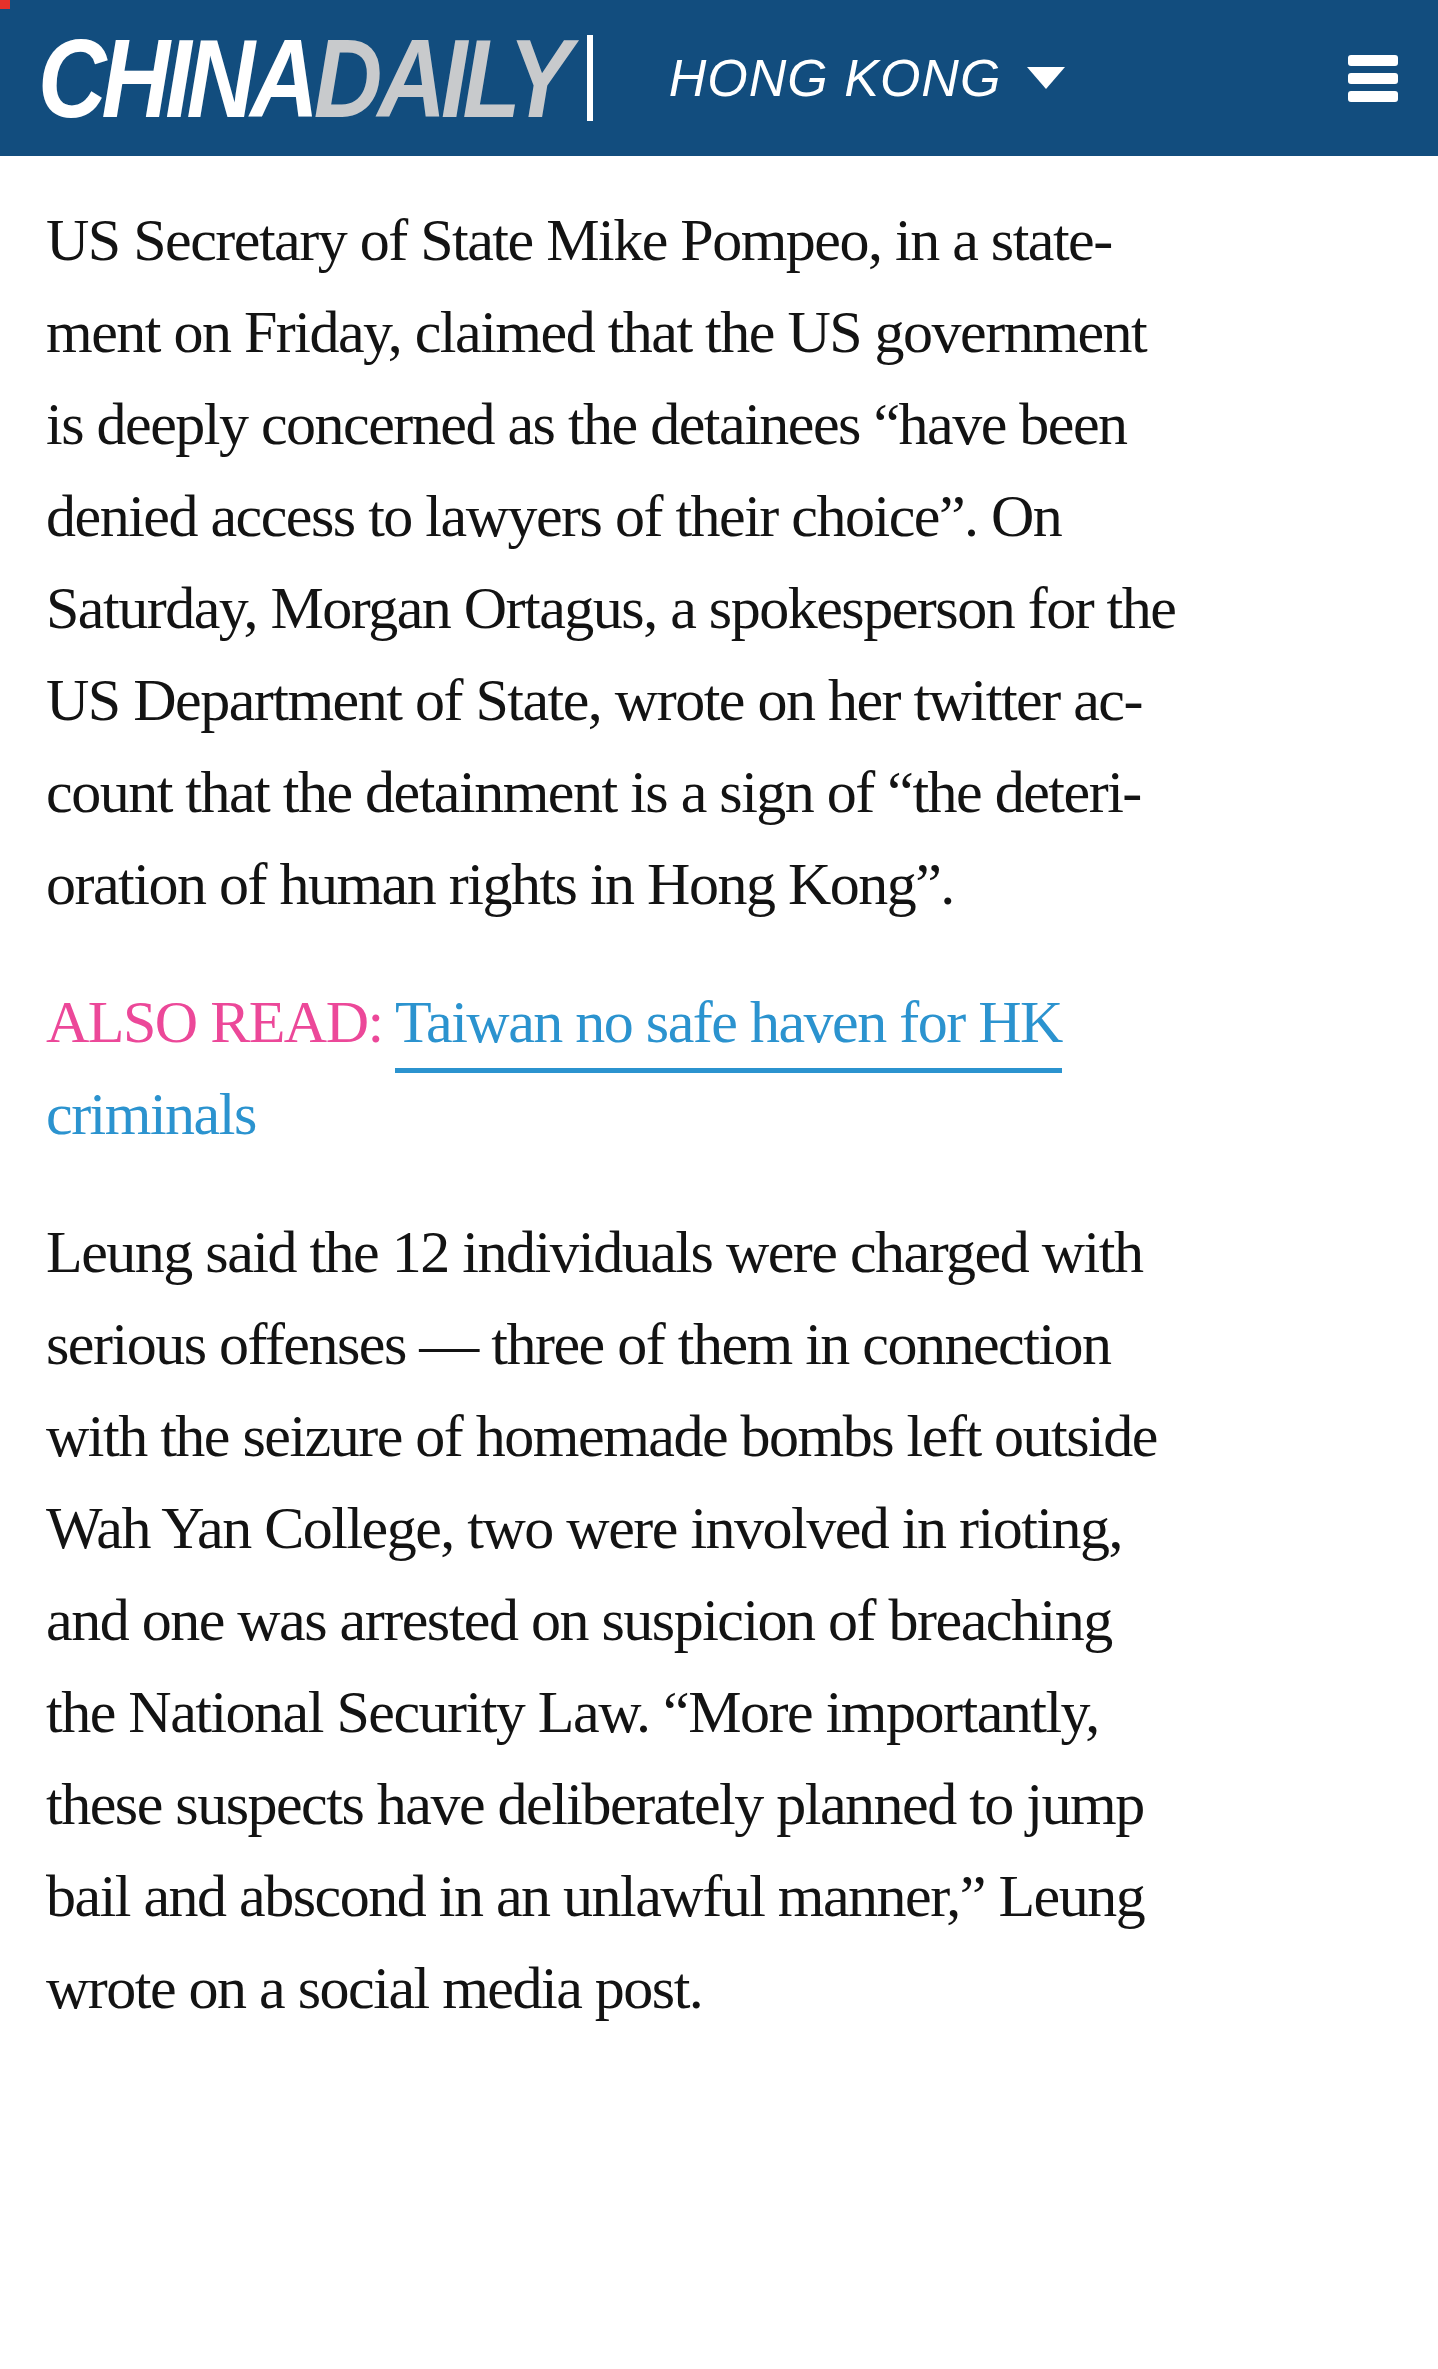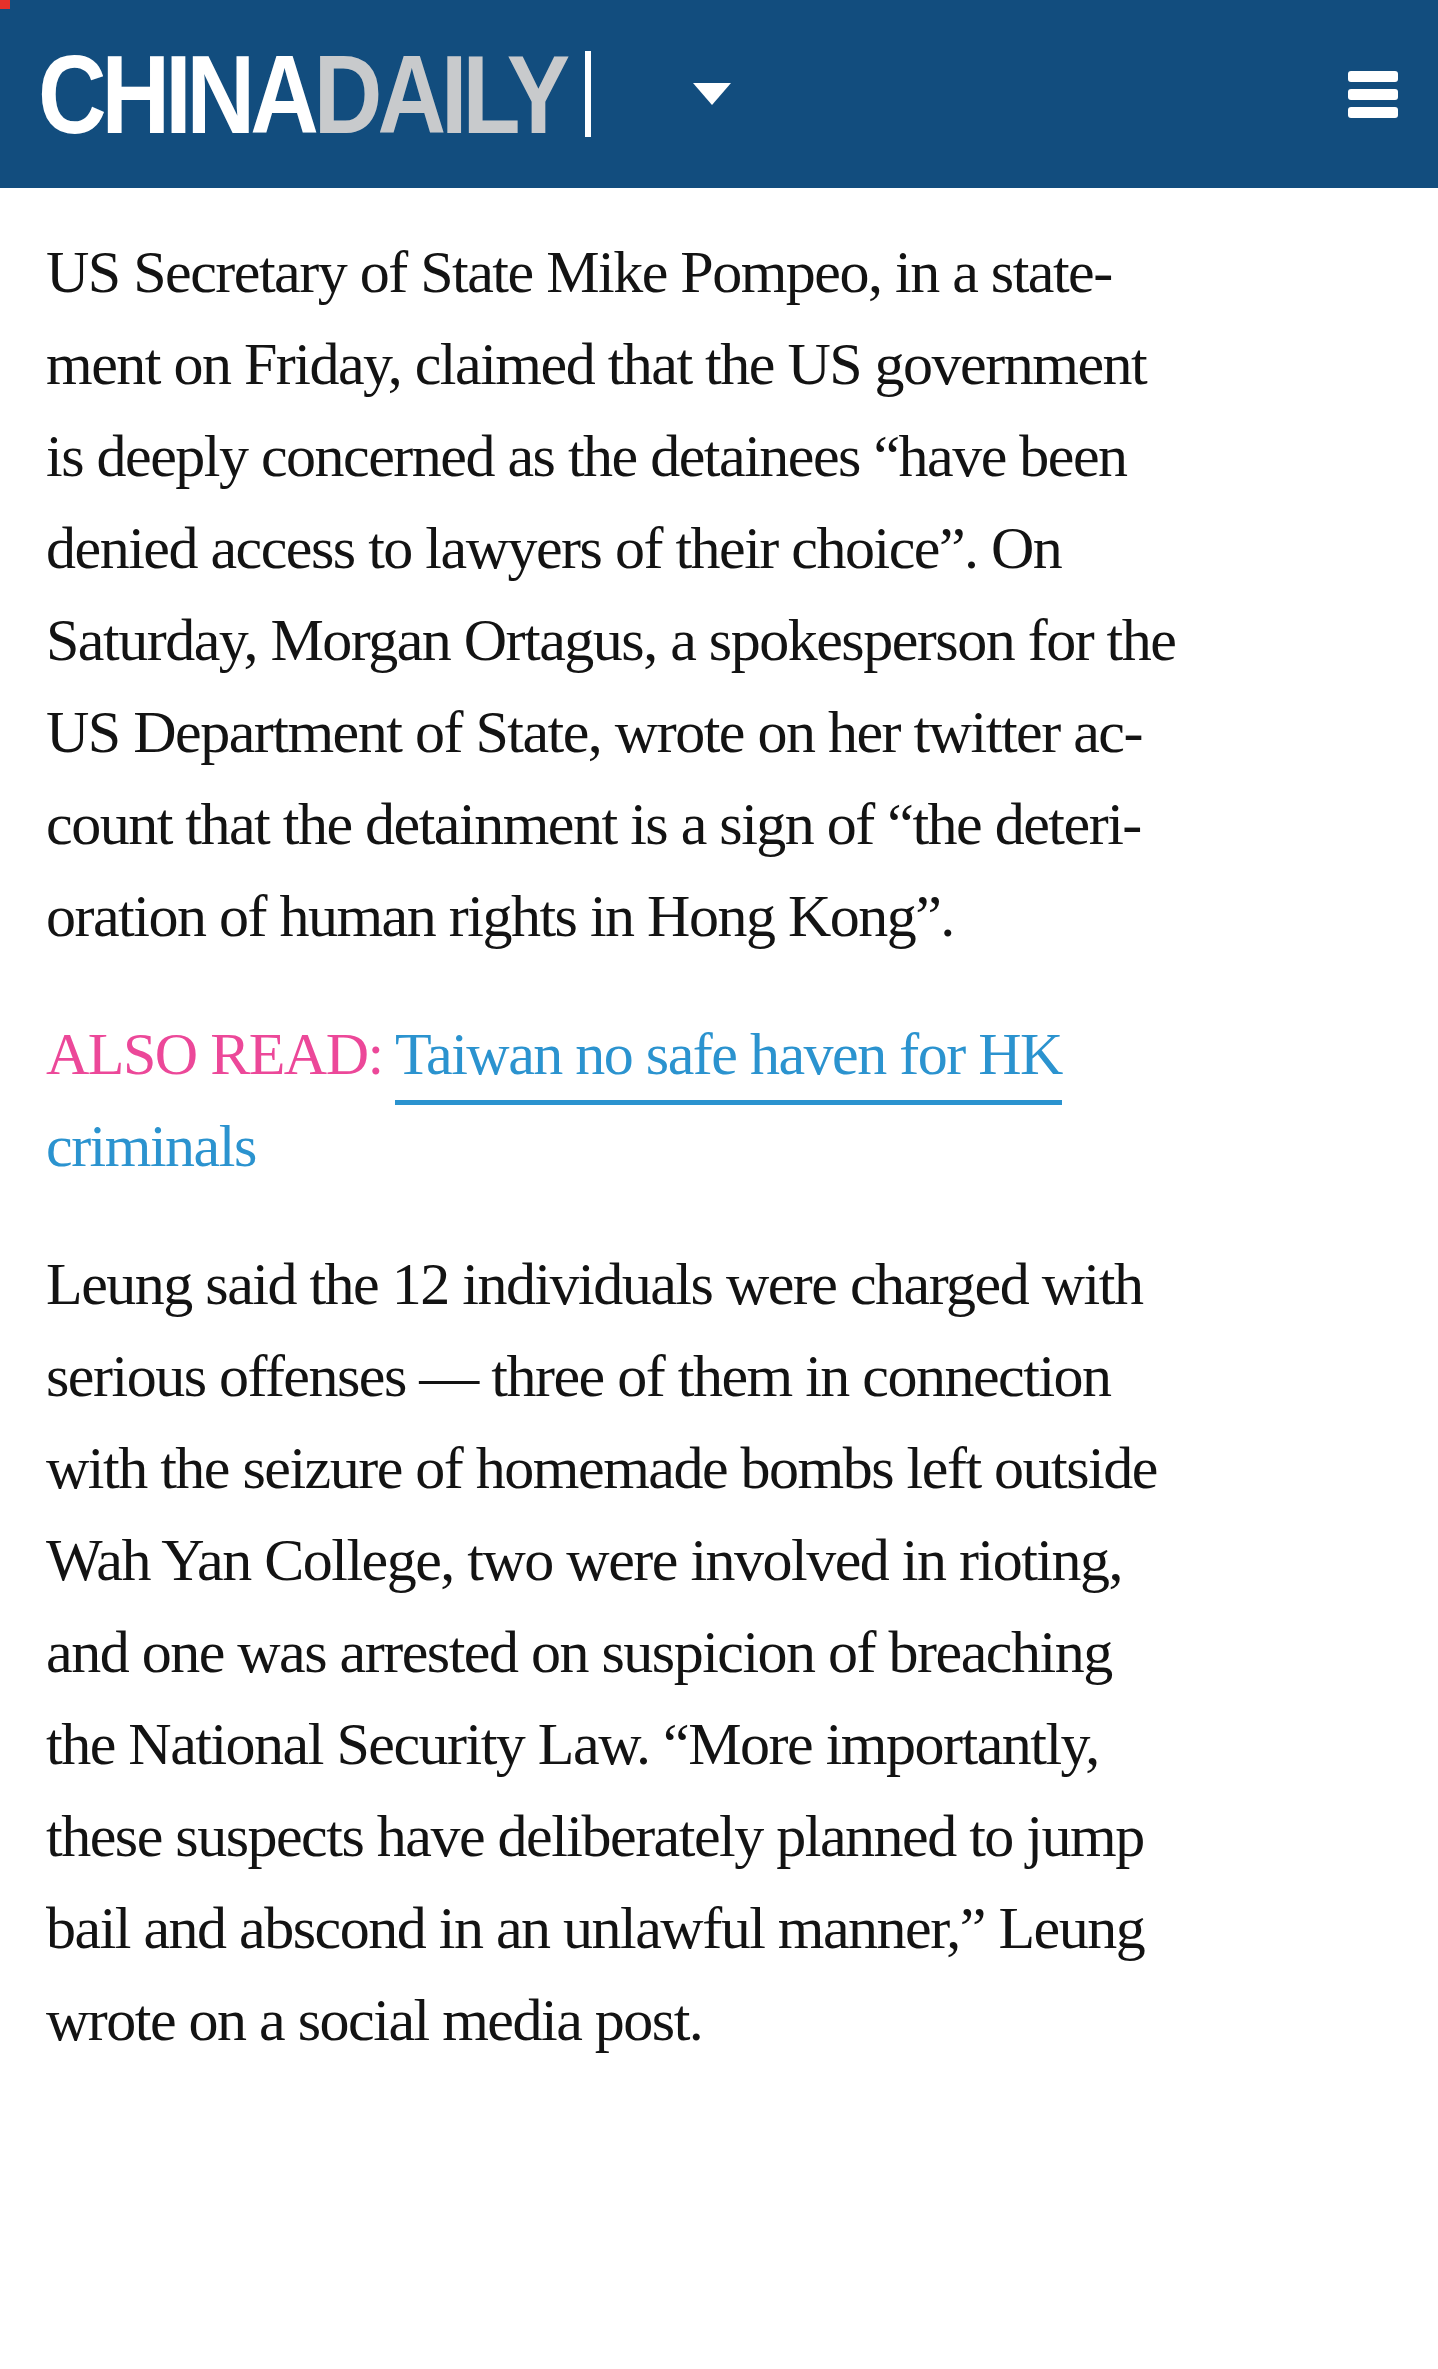--- a/index.html
+++ b/index.html
@@ -14,25 +14,26 @@
   html,body{margin:0;padding:0;}
   body{
     width:1438px;height:2369px;
     background:#ffffff;
     overflow:hidden;
     font-family:"Liberation Serif","DejaVu Serif",serif;
   }
   
   .header{
     position:relative;
-    height:188px;
+    height:156px;
     background:var(--header_bg);
     display:flex;
     align-items:center;
     padding:0 40px 0 38px;
+    font-style:italic;
   }
   .red-dot{
     position:absolute;top:0;left:0;
     width:10px;height:9px;
     background:var(--accent_red);
   }
   .logo{
     font-family:"Liberation Sans","DejaVu Sans",sans-serif;
     font-weight:900;
     font-size:95px;
@@ -111,20 +112,21 @@
   }
 </style>
 </head>
 <body>
 
 <header class="header">
   <span class="red-dot"></span>
   <div class="logo"><span class="logo-china">CHINA</span><span class="logo-daily">DAILY</span></div>
   <div class="hdr-divider"></div>
   <div class="edition">
+    <span class="edition-label">HONG KONG</span>
     <span class="caret"></span>
   </div>
   <div class="spacer"></div>
   <div class="hamburger" aria-label="menu">
     <span class="bar"></span>
     <span class="bar"></span>
     <span class="bar"></span>
   </div>
 </header>
 

